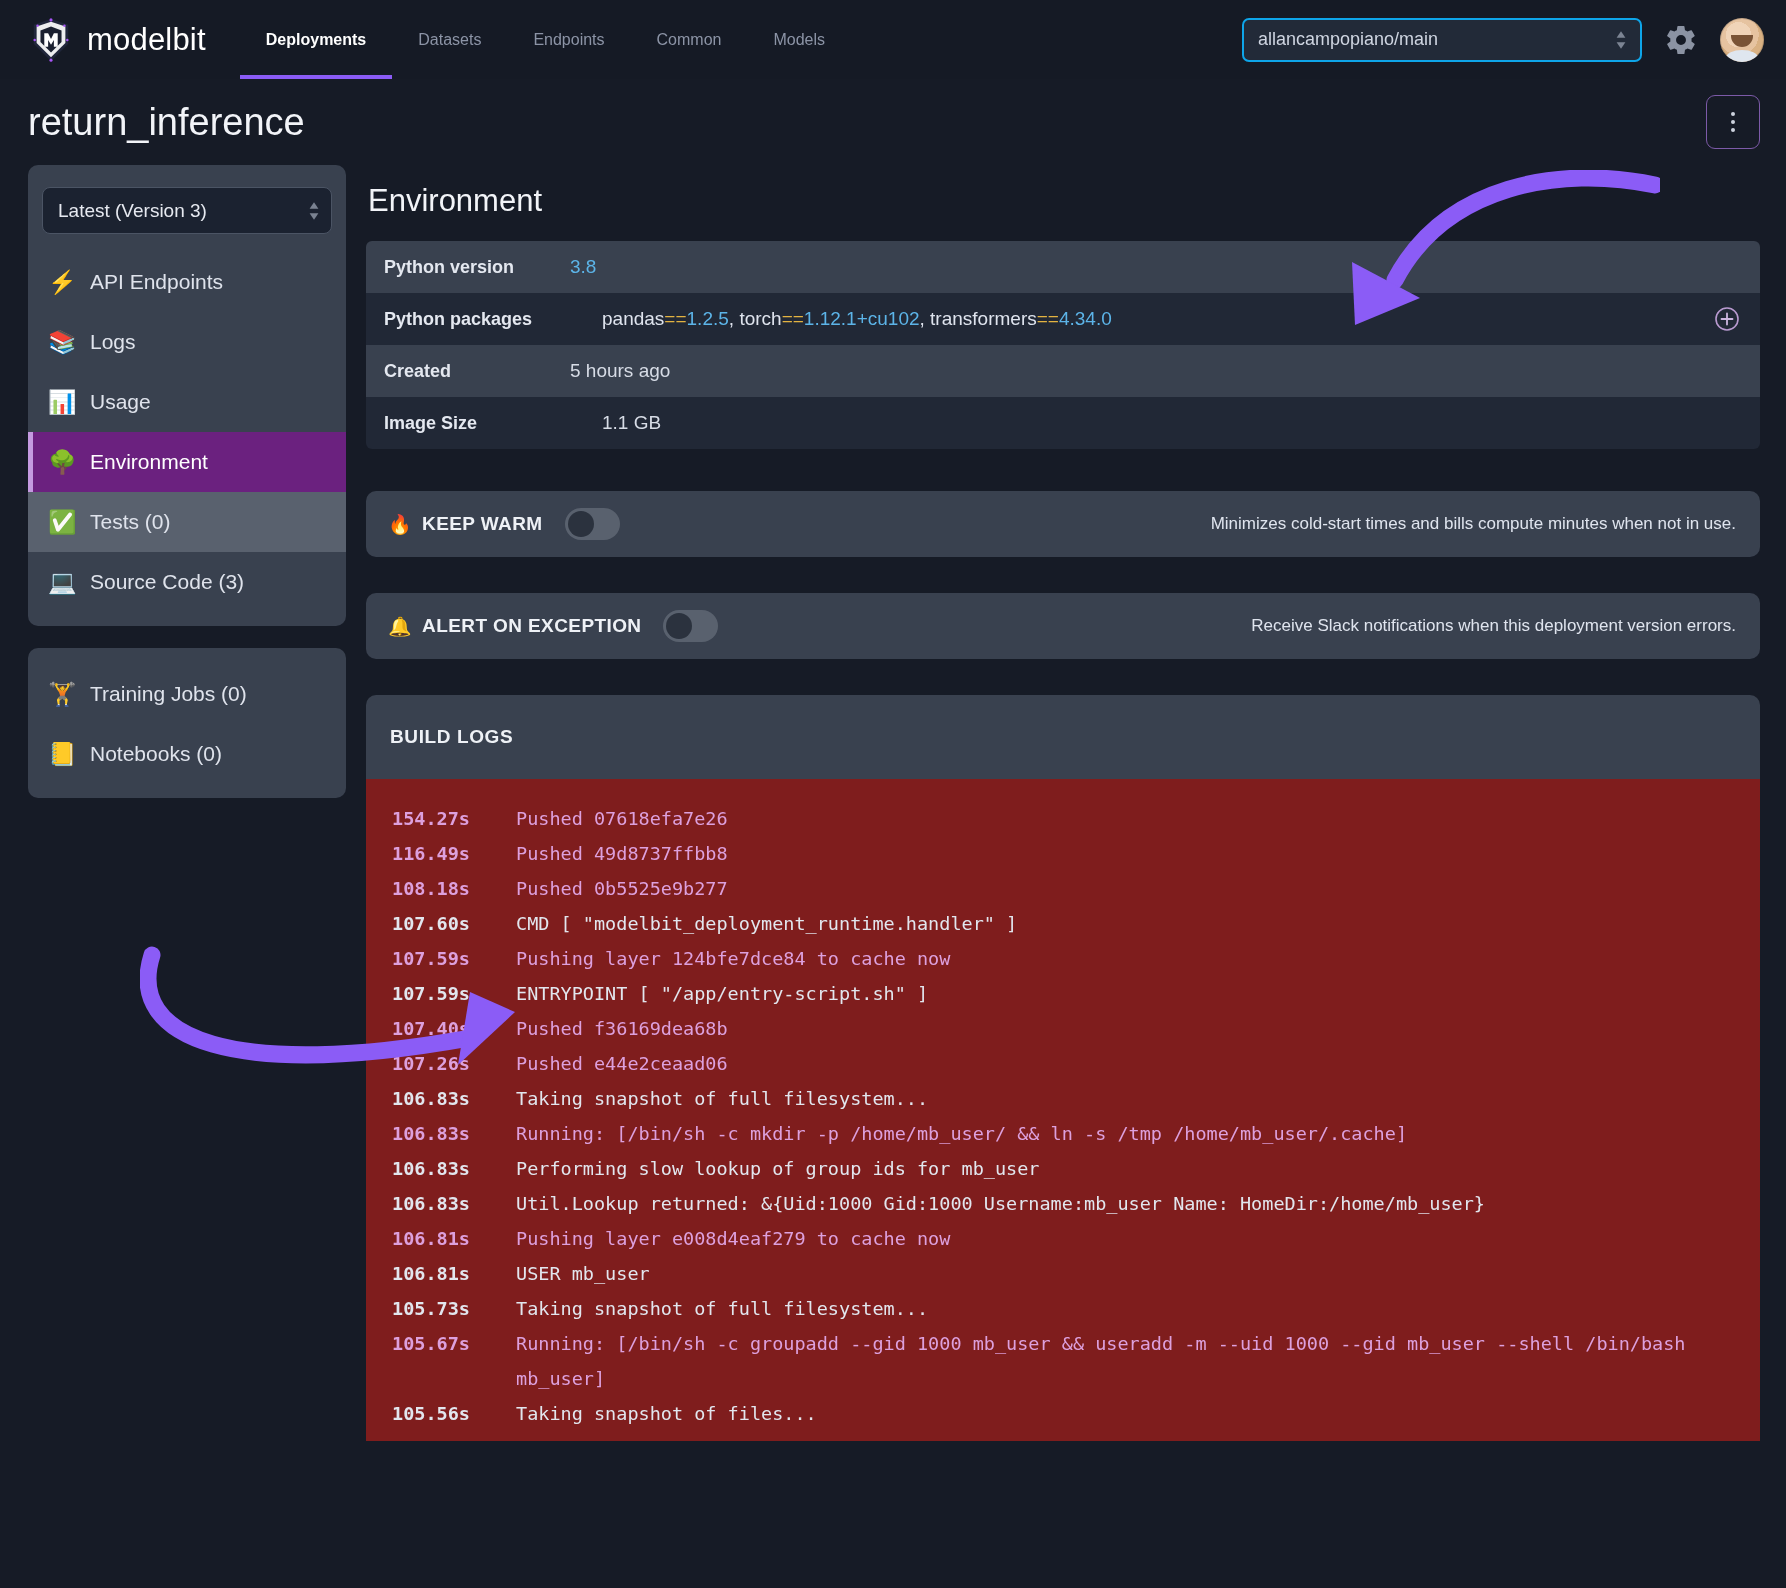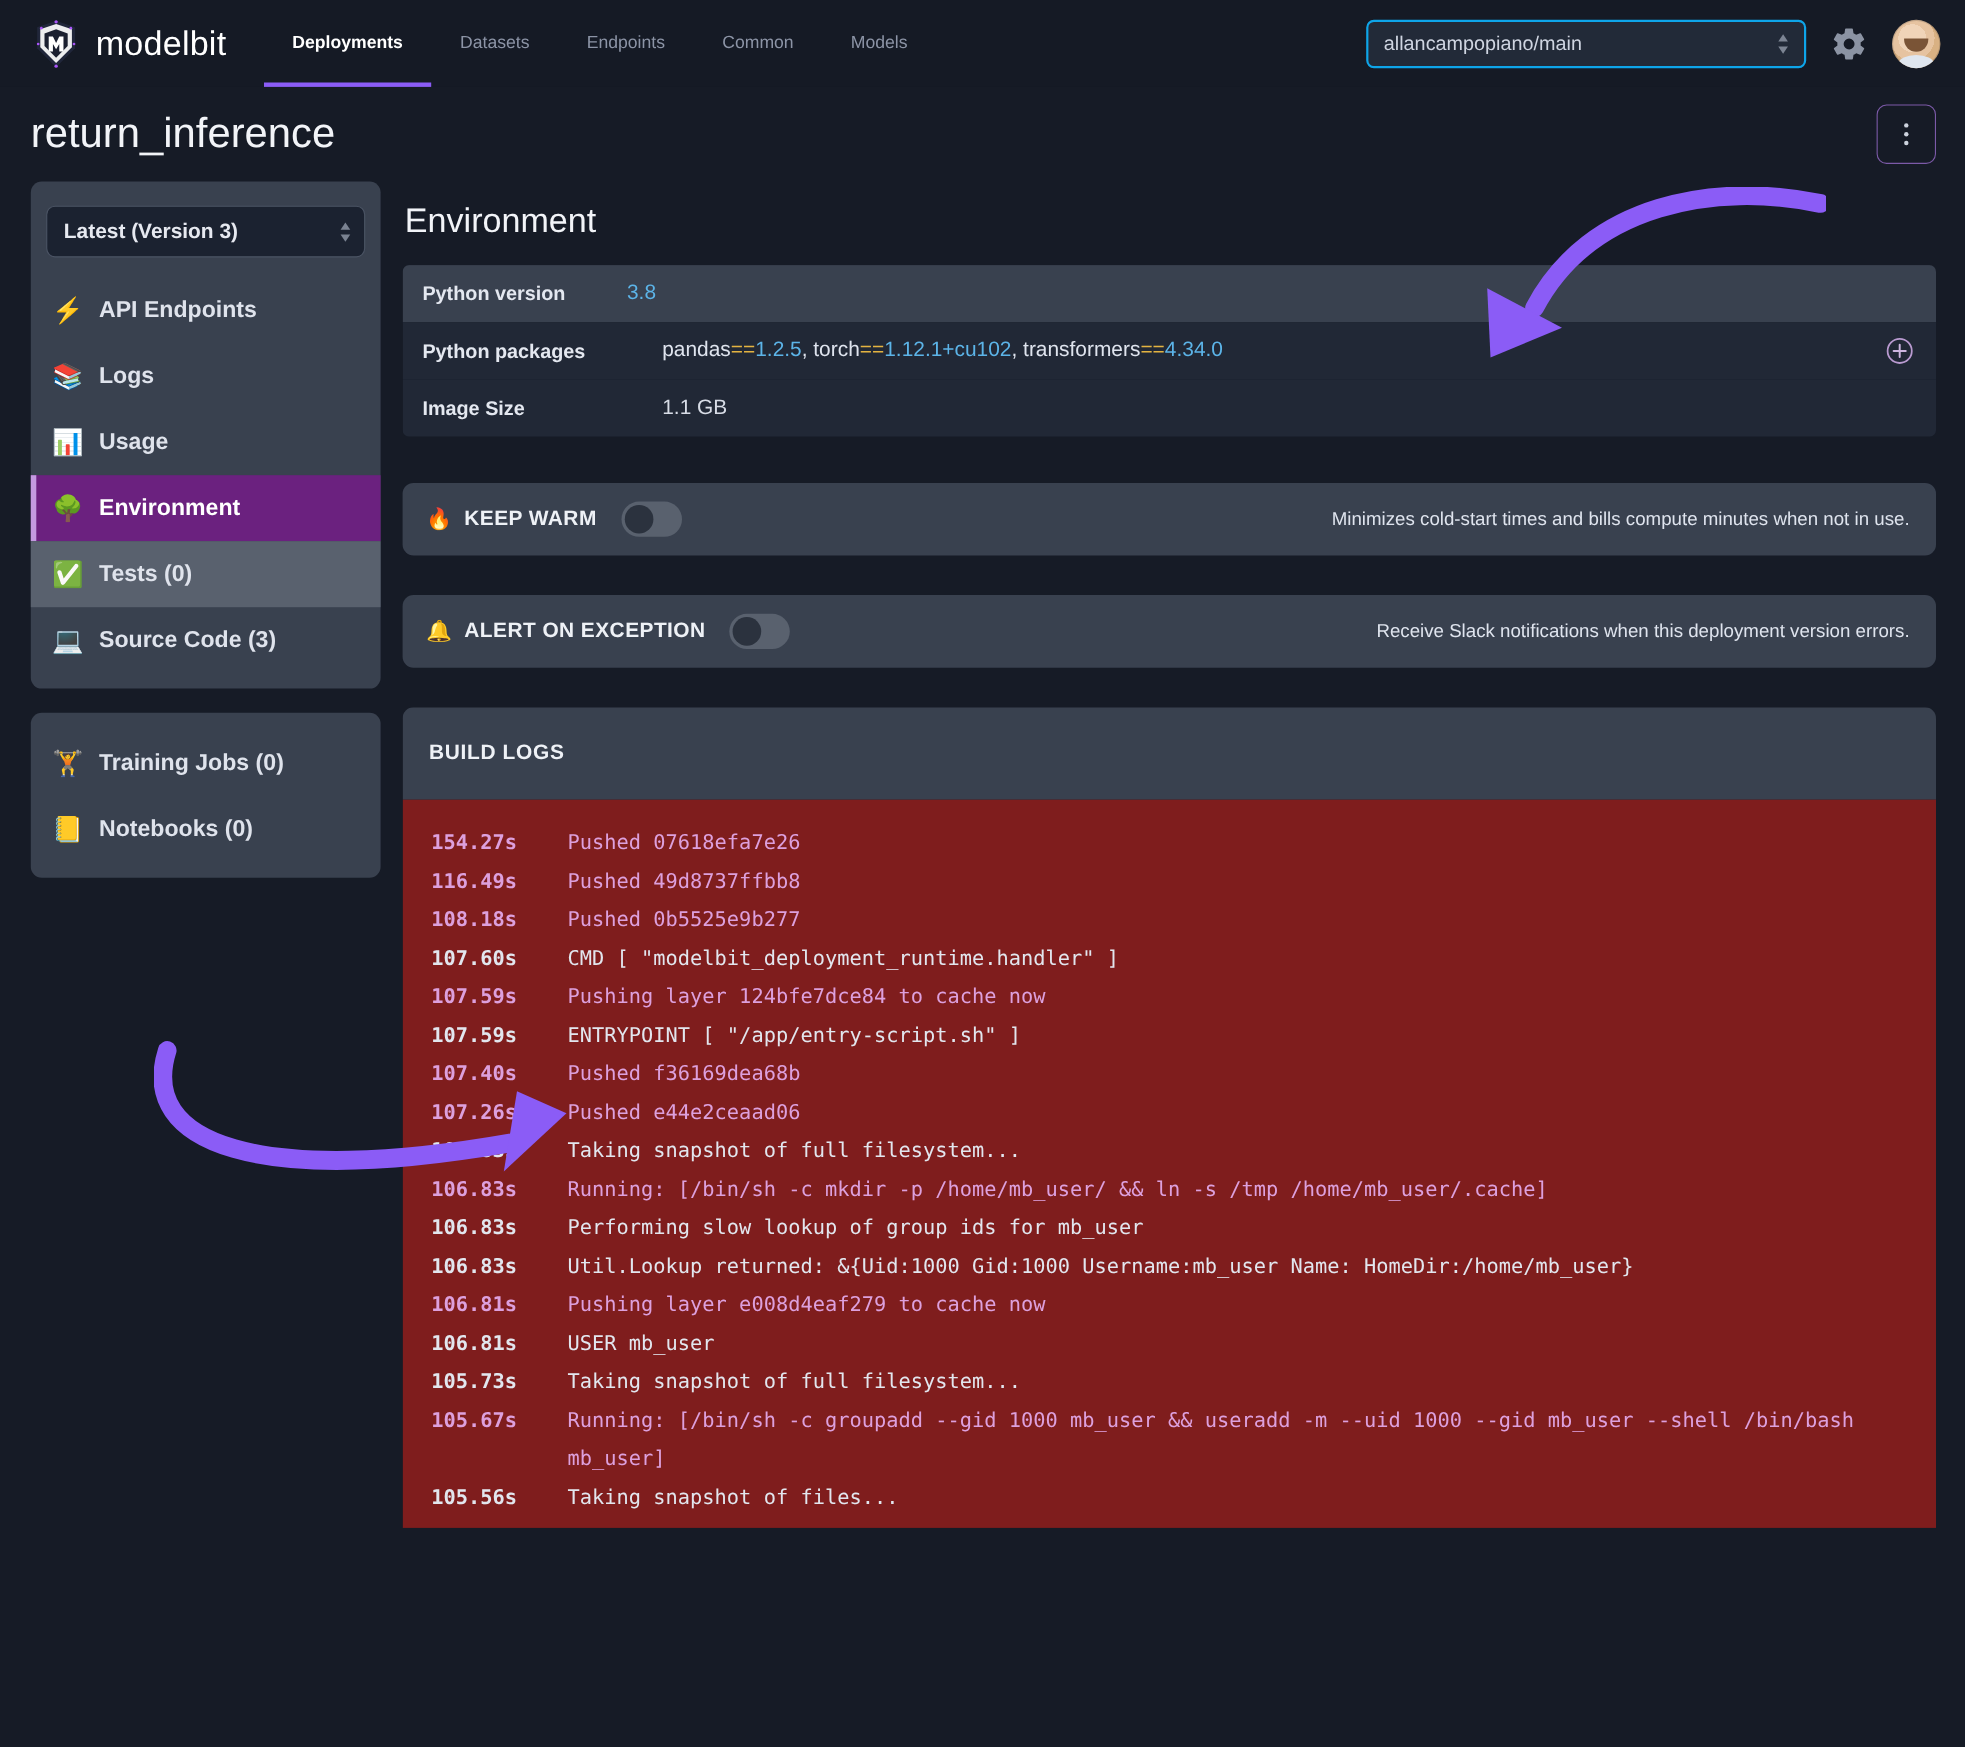--- a/index.html
+++ b/index.html
@@ -114,21 +114,21 @@
     align-items: center; justify-content: center;
     gap: 4px; cursor: pointer;
     background: transparent;
   }
   .kebab-btn i { width: 4px; height: 4px; border-radius: 50%; background: #cdd3de; display:block;}
 
   
   .layout { display: flex; padding: 0 26px 0 28px; gap: 20px; }
 
   
-  .sidebar { width: 318px; flex: none; font-weight: bold; }
+  .sidebar { width: 318px; flex: none; }
   .side-card {
     background: #39414f;
     border-radius: 10px;
     padding: 16px 0 14px 0;
     margin-bottom: 22px;
   }
   .version-select {
     margin: 6px 14px 18px 14px;
     height: 45px;
     background: #1b2230;
@@ -374,20 +374,24 @@
 
       <div class="env-row even">
         <div class="env-key">Python packages</div>
         <div class="env-val mono"><span class="c-pkg">pandas</span><span class="c-gold">==</span><span class="c-blue">1.2.5</span><span class="c-punct">, </span><span class="c-pkg">torch</span><span class="c-gold">==</span><span class="c-blue">1.12.1+cu102</span><span class="c-punct">, </span><span class="c-pkg">transformers</span><span class="c-gold">==</span><span class="c-blue">4.34.0</span></div>
         <svg class="plus-icon" viewBox="0 0 26 26">
           <circle cx="13" cy="13" r="11" fill="none" stroke="#b99ad0" stroke-width="1.6"></circle>
           <path d="M13 7.5 L13 18.5 M7.5 13 L18.5 13" stroke="#cdb6e0" stroke-width="1.8" stroke-linecap="round"></path>
         </svg>
       </div>
 
+      <div class="env-row odd">
+        <div class="env-key">Created</div>
+        <div class="env-val">5 hours ago</div>
+      </div>
 
       <div class="env-row even">
         <div class="env-key">Image Size</div>
         <div class="env-val">1.1 GB</div>
       </div>
     </div>
 
     <div class="toggle-card">
       <div class="toggle-label">
         <span>🔥</span>

